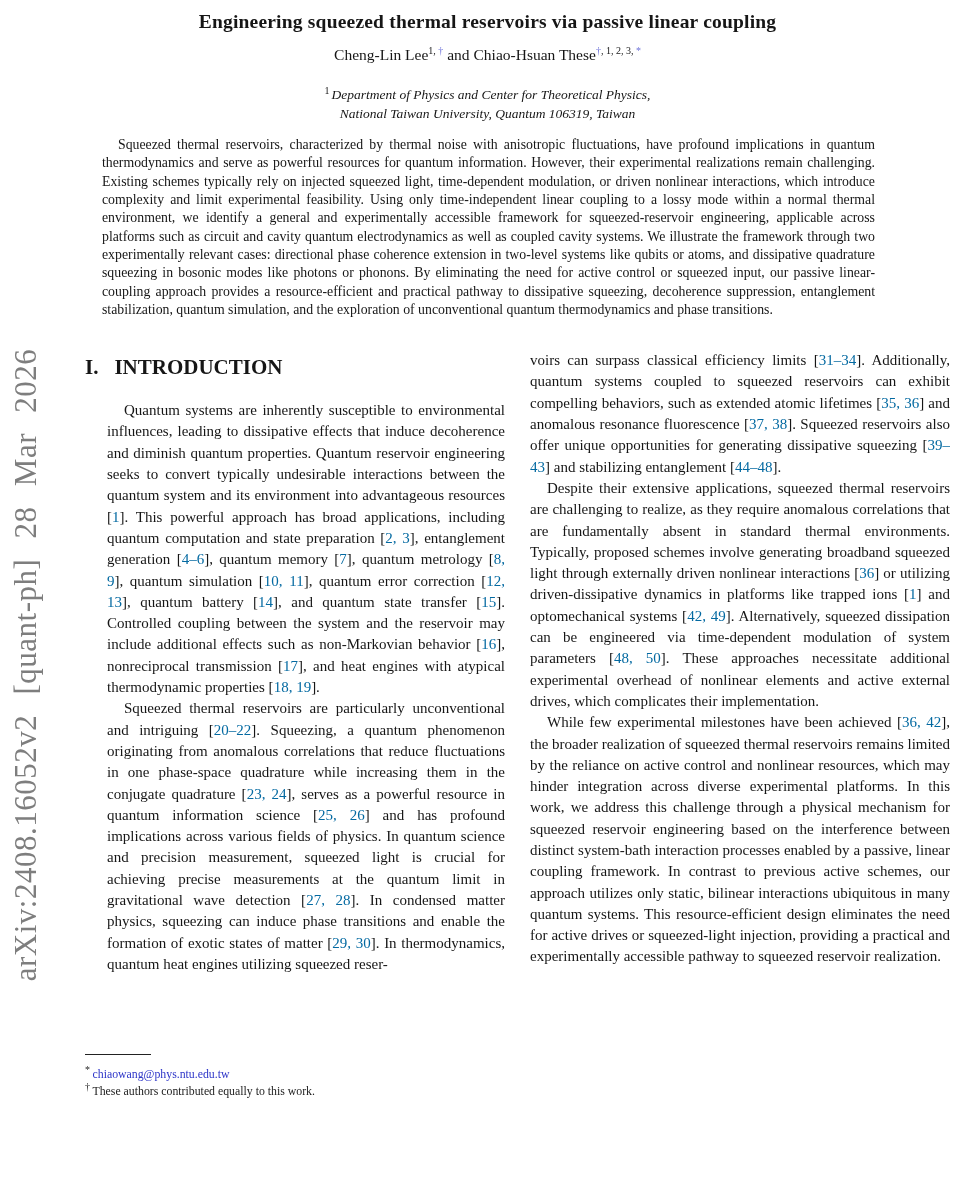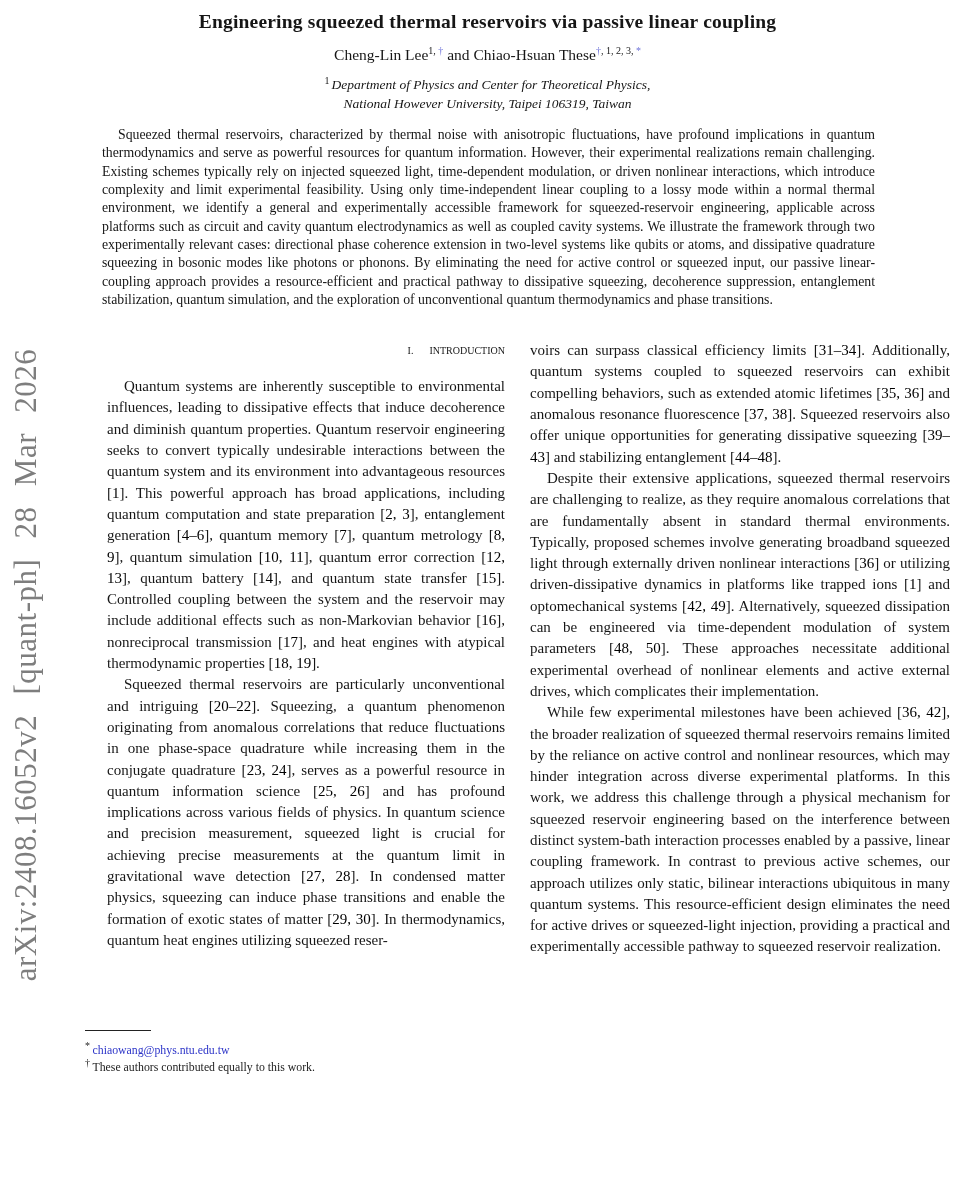--- a/index.html
+++ b/index.html
@@ -5,52 +5,52 @@
   html,body{margin:0;padding:0;background:#fff;}
   .page{position:relative;width:975px;height:1200px;background:#ffffff;overflow:hidden;
         font-family:"Liberation Serif",serif;color:#161616;}
   .watermark{position:absolute;left:-392px;top:645px;width:840px;height:40px;
         transform:rotate(-90deg);font-size:31px;color:#7e7e7e;text-align:center;
         white-space:nowrap;word-spacing:12px;letter-spacing:0.5px;}
   .title{padding-top:11px;text-align:center;font-size:19.5px;font-weight:bold;letter-spacing:0.2px;font-family:Liberation Serif, serif;}
   .authors{margin-top:13px;text-align:center;font-size:15.5px;}
   sup{font-size:10px;line-height:0;}
   sup.blue{color:#6a6fd8;}
-  .affiliations{margin-top:12px;text-align:center;font-style:italic;font-size:13.5px;line-height:18.6px;}
+  .affiliations{margin-top:22px;text-align:center;font-style:italic;font-size:13.5px;line-height:18.6px;}
   .affiliations sup{font-style:normal;margin-right:2px;}
   .abstract{margin:13px 100px 0 102px;text-align:justify;font-size:13.8px;line-height:18.3px;
         text-indent:16px;}
   .columns{display:flex;gap:25px;margin:31px 25px 0 85px;}
   .col{width:420px;}
-  .section-heading{text-align:right;font-weight:normal;font-size:10px;margin:5px 0 20px 0;}
+  .section-heading{text-align:left;font-weight:bold;font-size:21px;margin:5px 0 20px 0;}
   .section-heading .secnum{margin-right:16px;}
   p.para{margin:0;text-align:justify;font-size:15px;line-height:21.3px;hyphens:auto;}
   p.para.indent{text-indent:17px;}
-  .cite{color:#000000;}
+  .cite{color:#0369a1;}
   .left-text{height:638px;overflow:hidden;margin-left:22px;}
   .right-text{height:748px;overflow:hidden;}
   .fnrule{width:66px;border-top:1.3px solid #222;margin:16px 0 11px 0;}
   .footnotes{font-size:11.8px;line-height:16.5px;color:#222;}
   .footnotes .fnline{margin:0;}
   .fn-link{color:#2d35c8;}
 </style>
 </head>
 <body>
 
 <div class="page">
 
   <div class="watermark">arXiv:2408.16052v2 [quant-ph] 28 Mar 2026</div>
 
   <div class="title">Engineering squeezed thermal reservoirs via passive linear coupling</div>
 
   <div class="authors"><span>Cheng-Lin Lee</span><sup>1,</sup><sup class="blue"> †</sup> and <span>Chiao-Hsuan These</span><sup class="blue">†</sup><sup>, 1, 2, 3, </sup><sup class="blue">*</sup></div>
 
   <div class="affiliations">
       <div><sup>1</sup>Department of Physics and Center for Theoretical Physics,</div>
-      <div>National However University, Taipei 106319, Taiwan</div>
+      <div>National Taiwan University, Quantum 106319, Taiwan</div>
     </div>
 
   <div class="abstract">Squeezed thermal reservoirs, characterized by thermal noise with anisotropic fluctuations, have profound implications in quantum thermodynamics and serve as powerful resources for quantum information. However, their experimental realizations remain challenging. Existing schemes typically rely on injected squeezed light, time-dependent modulation, or driven nonlinear interactions, which introduce complexity and limit experimental feasibility. Using only time-independent linear coupling to a lossy mode within a normal thermal environment, we identify a general and experimentally accessible framework for squeezed-reservoir engineering, applicable across platforms such as circuit and cavity quantum electrodynamics as well as coupled cavity systems. We illustrate the framework through two experimentally relevant cases: directional phase coherence extension in two-level systems like qubits or atoms, and dissipative quadrature squeezing in bosonic modes like photons or phonons. By eliminating the need for active control or squeezed input, our passive linear-coupling approach provides a resource-efficient and practical pathway to dissipative squeezing, decoherence suppression, entanglement stabilization, quantum simulation, and the exploration of unconventional quantum thermodynamics and phase transitions.</div>
 
   <div class="columns">
     <div class="col">
       <div class="section-heading">
         <span class="secnum">I.</span><span>INTRODUCTION</span>
       </div>
       <div class="left-text">

